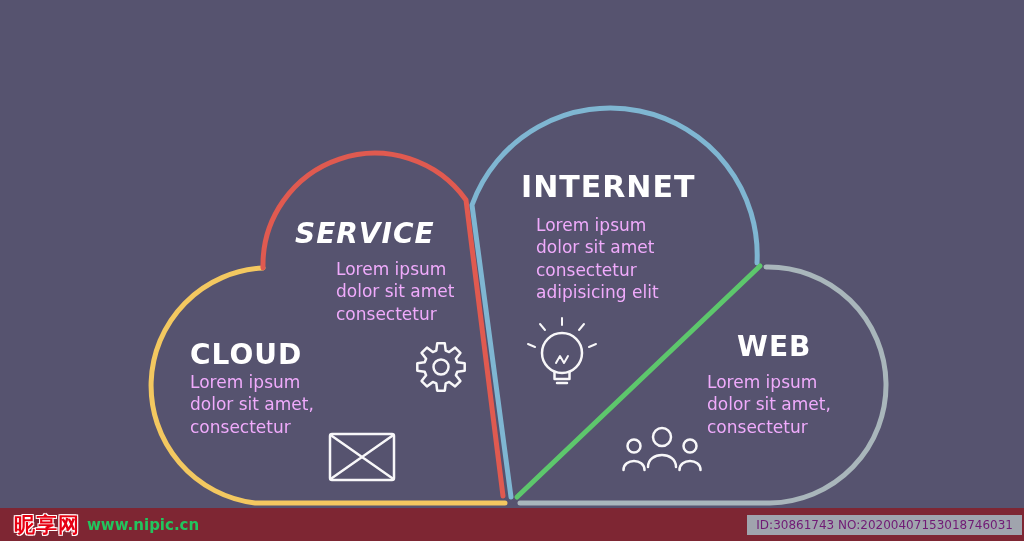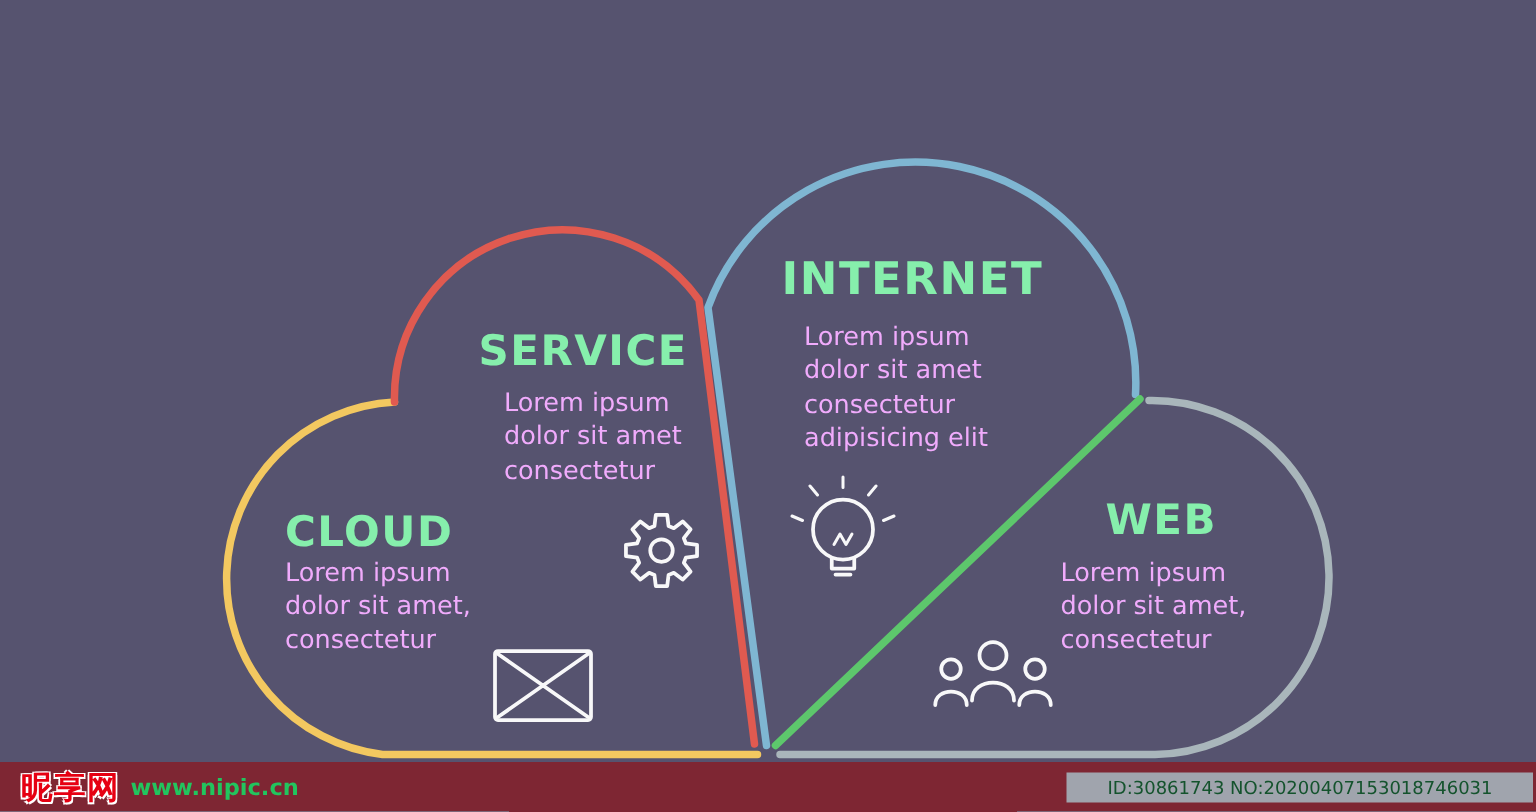--- a/index.html
+++ b/index.html
@@ -6,21 +6,21 @@
   .stage {
     position:relative;
     width:1024px; height:541px;
     background:#56536f;
     overflow:hidden;
     font-family:"DejaVu Sans","Liberation Sans",sans-serif;
   }
   .cloud-svg { position:absolute; left:0; top:0; }
   .seg-title {
     position:absolute;
-    color:#86efac;
+    color:#ffffff;
     font-weight:bold;
     font-size:28px;
     letter-spacing:1px;
   }
   .seg-title.big { font-size:30px; }
   .seg-body {
     position:absolute;
     color:#f0abfc;
     font-size:17px;
     line-height:1.32;
@@ -46,23 +46,23 @@
   .site-url {
     margin-left:7px;
     font-size:15px;
     font-weight:bold;
     color:#22c55e;
   }
   .id-badge {
     margin-left:auto;
     margin-right:2px;
     background:#a0a4ad;
-    color:#14532d;
+    color:#701a75;
     font-size:12px;
-    padding:3px 27px;
+    padding:3px 9px;
     white-space:nowrap;
   }
 </style>
 </head>
 <body>
 
 <div class="stage">
 
   <svg class="cloud-svg" width="1024" height="541" viewBox="0 0 1024 541">
     <g fill="none" stroke-width="5" stroke-linecap="round" stroke-linejoin="round">
@@ -112,21 +112,21 @@
         </g>
       </g>
     </g>
   </svg>
 
   <div class="seg-title" style="left:190px; top:338px;">CLOUD</div>
   <div class="seg-body" style="left:190px; top:371px;">Lorem ipsum
 dolor sit amet,
 consectetur</div>
 
-  <div class="seg-title" style="left:319px; top:217px;">SERVICE</div>
+  <div class="seg-title" style="left:295px; top:217px;font-style:italic;">SERVICE</div>
   <div class="seg-body" style="left:336px; top:258px;">Lorem ipsum
 dolor sit amet
 consectetur</div>
 
   <div class="seg-title big" style="left:521px; top:169px;">INTERNET</div>
   <div class="seg-body" style="left:536px; top:214px;">Lorem ipsum
 dolor sit amet
 consectetur
 adipisicing elit</div>
 

